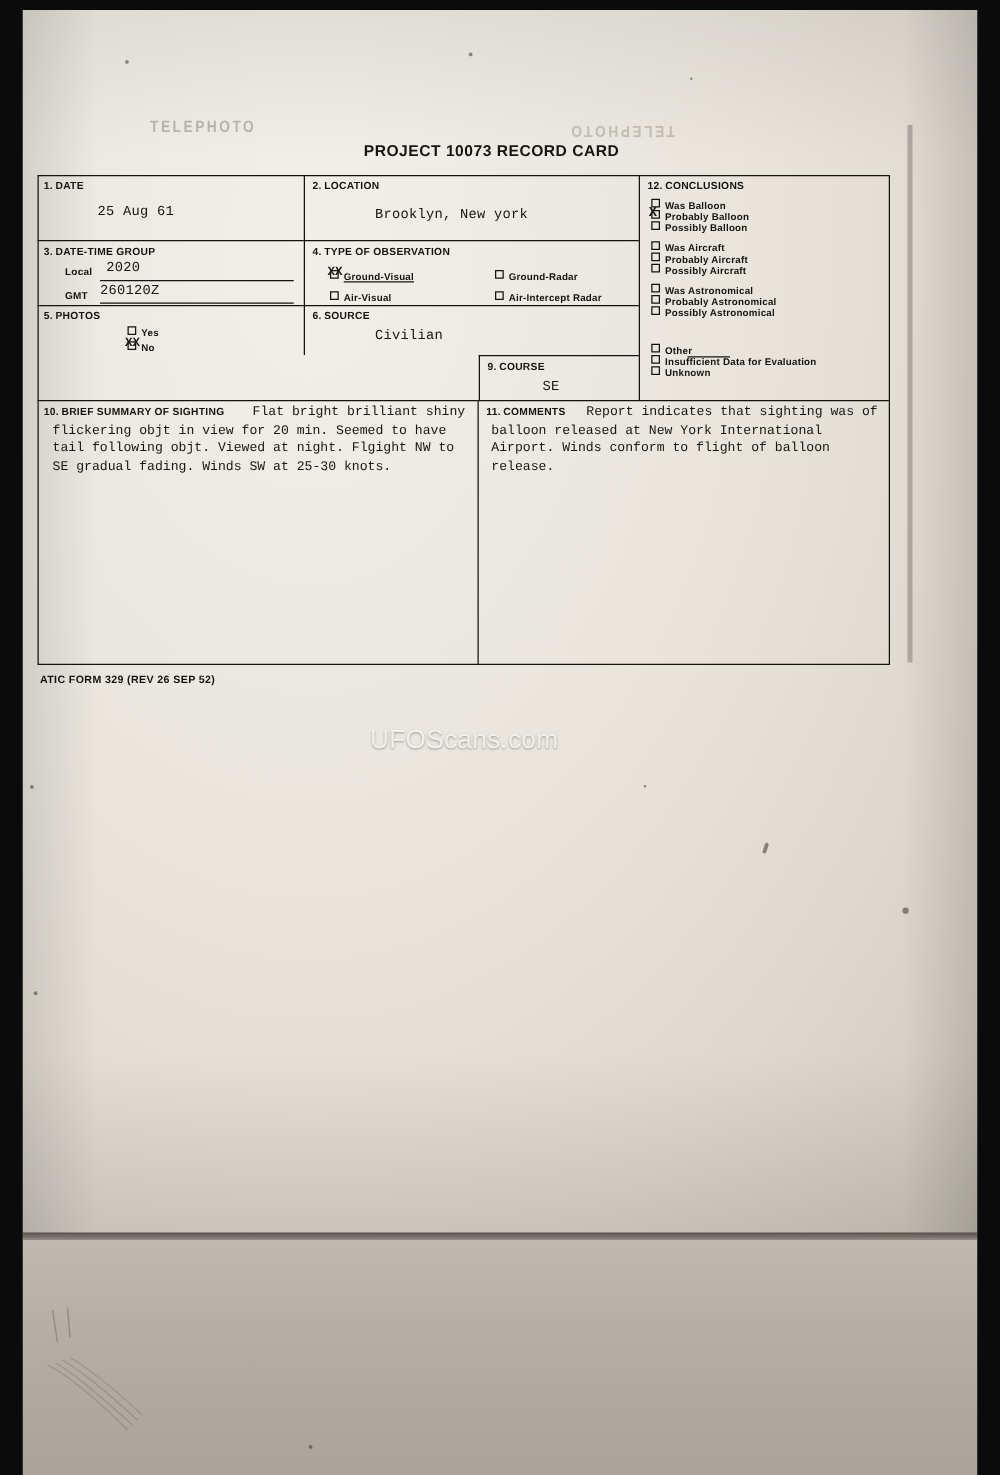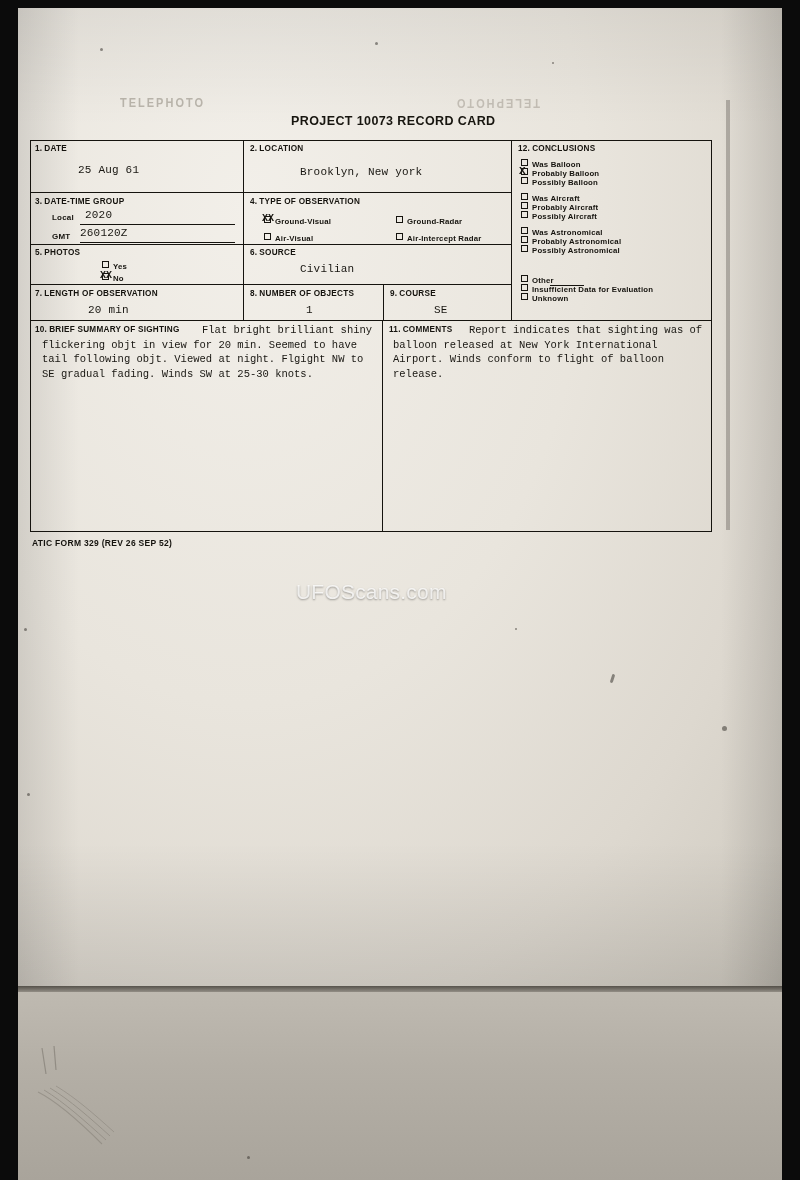--- a/index.html
+++ b/index.html
@@ -299,21 +299,21 @@
     <div class="rule" style="left:50px;top:31px;width:155px;"></div>
     <div class="opt" style="position:absolute;left:22px;top:39px;font-size:8px;">GMT</div>
     <div class="type" style="position:absolute;left:50px;top:34px;">260120Z</div>
     <div class="rule" style="left:50px;top:49px;width:155px;"></div>
   </div>
 
   <div class="cell bt bl" style="left:243px;top:192px;width:268px;height:52px;">
     <div class="lbl" style="position:absolute;left:6px;top:4px;">
       <span class="num">4.</span><span>TYPE OF OBSERVATION</span>
     </div>
-    <div class="opt" style="position:absolute;left:20px;top:23px;"><span class="chk"></span><span>Ground-Visual</span></div>
+    <div class="opt" style="position:absolute;left:20px;top:23px;text-decoration:underline;"><span class="chk"></span><span>Ground-Visual</span></div>
     <div class="mark" style="left:18px;top:20px;">XX</div>
     <div class="opt" style="position:absolute;left:152px;top:23px;"><span class="chk"></span><span>Ground-Radar</span></div>
     <div class="opt" style="position:absolute;left:20px;top:40px;"><span class="chk"></span><span>Air-Visual</span></div>
     <div class="opt" style="position:absolute;left:152px;top:40px;"><span class="chk"></span><span>Air-Intercept Radar</span></div>
   </div>
 
   <div class="cell bt" style="left:30px;top:244px;width:213px;height:40px;">
     <div class="lbl" style="position:absolute;left:5px;top:3px;">
       <span class="num">5.</span><span>PHOTOS</span>
     </div>
@@ -322,33 +322,21 @@
     <div class="mark" style="left:70px;top:25px;">XX</div>
   </div>
 
   <div class="cell bt bl" style="left:243px;top:244px;width:268px;height:40px;">
     <div class="lbl" style="position:absolute;left:6px;top:3px;">
       <span class="num">6.</span><span>SOURCE</span>
     </div>
     <div class="type" style="position:absolute;left:56px;top:18px;">Civilian</div>
   </div>
 
-  <div class="cell bt" style="left:30px;top:284px;width:213px;height:36px;">
-    <div class="lbl" style="position:absolute;left:5px;top:4px;">
-      <span class="num">7.</span><span>LENGTH OF OBSERVATION</span>
-    </div>
-    <div class="type" style="position:absolute;left:58px;top:19px;">20 min</div>
-  </div>
-
-  <div class="cell bt bl" style="left:243px;top:284px;width:140px;height:36px;">
-    <div class="lbl" style="position:absolute;left:6px;top:4px;">
-      <span class="num">8.</span><span>NUMBER OF OBJECTS</span>
-    </div>
-    <div class="type" style="position:absolute;left:62px;top:19px;">1</div>
-  </div>
+
 
   <div class="cell bt bl" style="left:383px;top:284px;width:128px;height:36px;">
     <div class="lbl" style="position:absolute;left:6px;top:4px;">
       <span class="num">9.</span><span>COURSE</span>
     </div>
     <div class="type" style="position:absolute;left:50px;top:19px;">SE</div>
   </div>
 
   <div class="cell bt" style="left:30px;top:320px;width:352px;height:212px;">
     <div class="lbl" style="position:absolute;left:5px;top:4px;">

